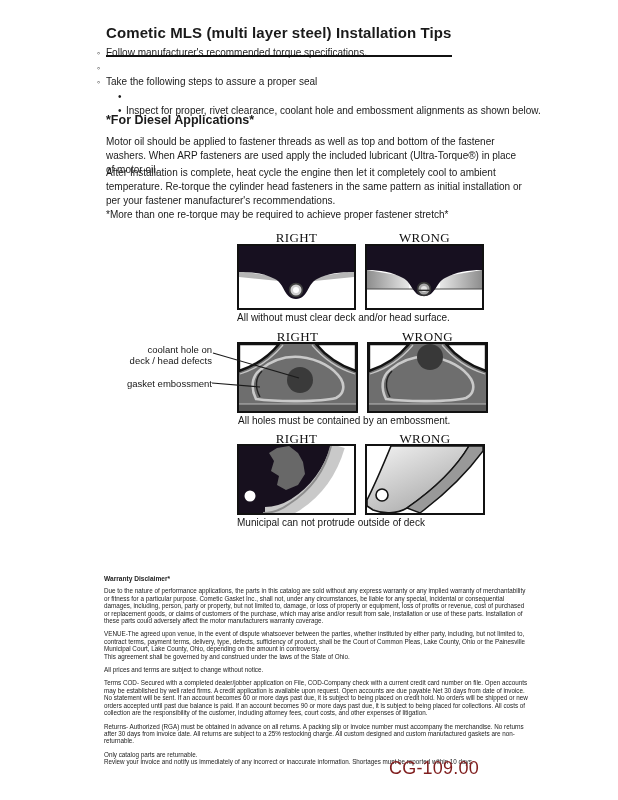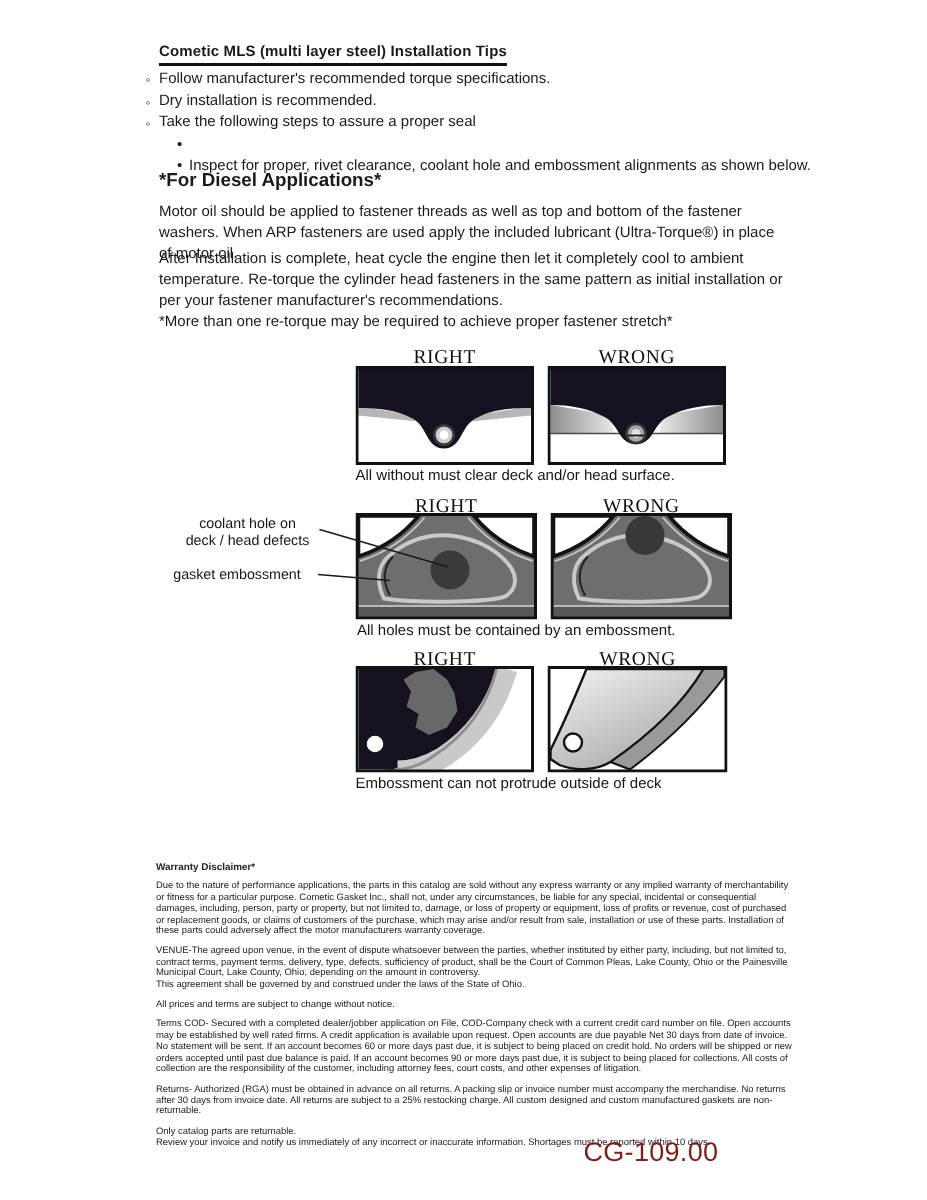--- a/index.html
+++ b/index.html
@@ -2,32 +2,32 @@
 <html><head>
 <meta charset="utf-8">
 <style>
   html,body{margin:0;padding:0;background:#ffffff;}
   #page{
     position:relative;width:618px;height:800px;background:#ffffff;
     font-family:"Liberation Sans", sans-serif;color:#1a1a1a;overflow:hidden;
   }
   .abs{position:absolute;}
   .title{
-    font-size:10px;font-weight:bold;letter-spacing:.1px;
-    border-bottom:2px solid #111;padding-bottom:2px;display:inline-block;
+    font-size:15px;font-weight:bold;letter-spacing:.1px;
+    border-bottom:2px solid #111;padding-bottom:14px;display:inline-block;
   }
   .b-row{display:flex;line-height:14.5px;font-size:10px;}
   .b-row .marker{flex:none;width:9px;font-size:9px;line-height:14.5px;}
   .b-row.sub{margin-left:21px;}
   .b-row.sub .marker{width:8px;font-size:10px;}
   .h2{font-size:12.5px;font-weight:bold;}
   .para{font-size:10px;line-height:14px;width:420px;}
   .rw{font-size:13px;letter-spacing:.4px;text-align:center;color:#101010;font-family:Liberation Serif, serif;}
   .cap{font-size:10px;color:#161616;}
-  .sidelabel{font-size:9.5px;line-height:11px;text-align:center;color:#161616;}
+  .sidelabel{font-size:9.5px;line-height:11px;text-align:right;color:#161616;}
   .diagbox{display:block;}
   .warranty{width:424px;font-size:6.3px;line-height:7.4px;color:#222;}
   .warranty .wh{font-size:6.6px;font-weight:bold;margin:0 0 5px 0;}
   .wp{margin:0 0 6px 0;}
   .wp.tight{margin-bottom:0;}
   .footer{font-size:18px;color:#7f1d1d;letter-spacing:.2px;}
   svg{display:block;}
 </style>
 </head>
 <body>
@@ -38,21 +38,20 @@
     <span class="title">Cometic MLS (multi layer steel) Installation Tips</span>
   </div>
 
   <div class="abs" style="left:97px;top:46px;">
     <div class="b-row">
       <span class="marker">◦</span>
       <span>Follow manufacturer's recommended torque specifications.</span>
     </div>
     <div class="b-row">
       <span class="marker">◦</span>
-      <span>Dry installation is recommended.</span>
     </div>
     <div class="b-row">
       <span class="marker">◦</span>
       <span>Take the following steps to assure a proper seal</span>
     </div>
     <div class="b-row sub">
       <span class="marker">•</span>
     </div>
     <div class="b-row sub">
       <span class="marker">•</span>
@@ -174,21 +173,21 @@
         </linearGradient>
       </defs>
       <rect x="1" y="1" width="118" height="69" fill="#ffffff"></rect>
       <path d="M26,2 H104 C91,24 68,46 42,64 C32,70 18,70 8,66 L2,62 V56 C11,38 19,19 26,2 Z" fill="url(#g3)" stroke="#131313" stroke-width="1.6"></path>
       <path d="M104,2 L118,2 L118,7 C101,30 79,51 55,69 L42,64 C68,46 91,24 104,2 Z" fill="#999999" stroke="#131313" stroke-width="1.4"></path>
       <circle cx="17" cy="51" r="6" fill="#ffffff" stroke="#131313" stroke-width="1.6"></circle>
       <rect x="1" y="1" width="118" height="69" fill="none" stroke="#111" stroke-width="2"></rect>
     </svg>
   </div>
   <div class="abs cap" style="left:237px;top:517px;line-height:11px;">
-    <div>Embossment can not protrude outside of deck</div>
+    <div>Municipal can not protrude outside of deck</div>
   </div>
 
   <div class="abs warranty" style="left:104px;top:575px;">
     <div class="wh">Warranty Disclaimer*</div>
     <p class="wp">Due to the nature of performance applications, the parts in this catalog are sold without any express warranty or any implied warranty of merchantability or fitness for a particular purpose.  Cometic Gasket Inc., shall not, under any circumstances, be liable for any special, incidental or consequential damages, including, person, party or property, but not limited to, damage, or loss of property or equipment, loss of profits or revenue, cost of purchased or replacement goods, or claims of customers of the purchase, which may arise and/or result from sale, installation or use of these parts.  Installation of these parts could adversely affect the motor manufacturers warranty coverage.</p>
     <p class="wp tight">VENUE-The agreed upon venue, in the event of dispute whatsoever between the parties, whether instituted by either party, including, but not limited to, contract terms, payment terms, delivery, type, defects, sufficiency of product, shall be the Court of Common Pleas, Lake County, Ohio or the Painesville Municipal Court, Lake County, Ohio, depending on the amount in controversy.</p>
     <p class="wp">This agreement shall be governed by and construed under the laws of the State of Ohio.</p>
     <p class="wp">All prices and terms are subject to change without notice.</p>
     <p class="wp">Terms COD- Secured with a completed dealer/jobber application on File, COD-Company check with a current credit card number on file.  Open accounts may be established by well rated firms.  A credit application is available upon request.  Open accounts are due payable Net 30 days from date of invoice.  No statement will be sent.  If an account becomes 60 or more days past due, it is subject to being placed on credit hold.  No orders will be shipped or new orders accepted until past due balance is paid.  If an account becomes 90 or more days past due, it is subject to being placed for collections.  All costs of collection are the responsibility of the customer, including attorney fees, court costs, and other expenses of litigation.</p>
     <p class="wp">Returns- Authorized (RGA) must be obtained in advance on all returns.  A packing slip or invoice number must accompany the merchandise.  No returns after 30 days from invoice date.  All returns are subject to a 25% restocking charge.  All custom designed and custom manufactured gaskets are non-returnable.</p>

